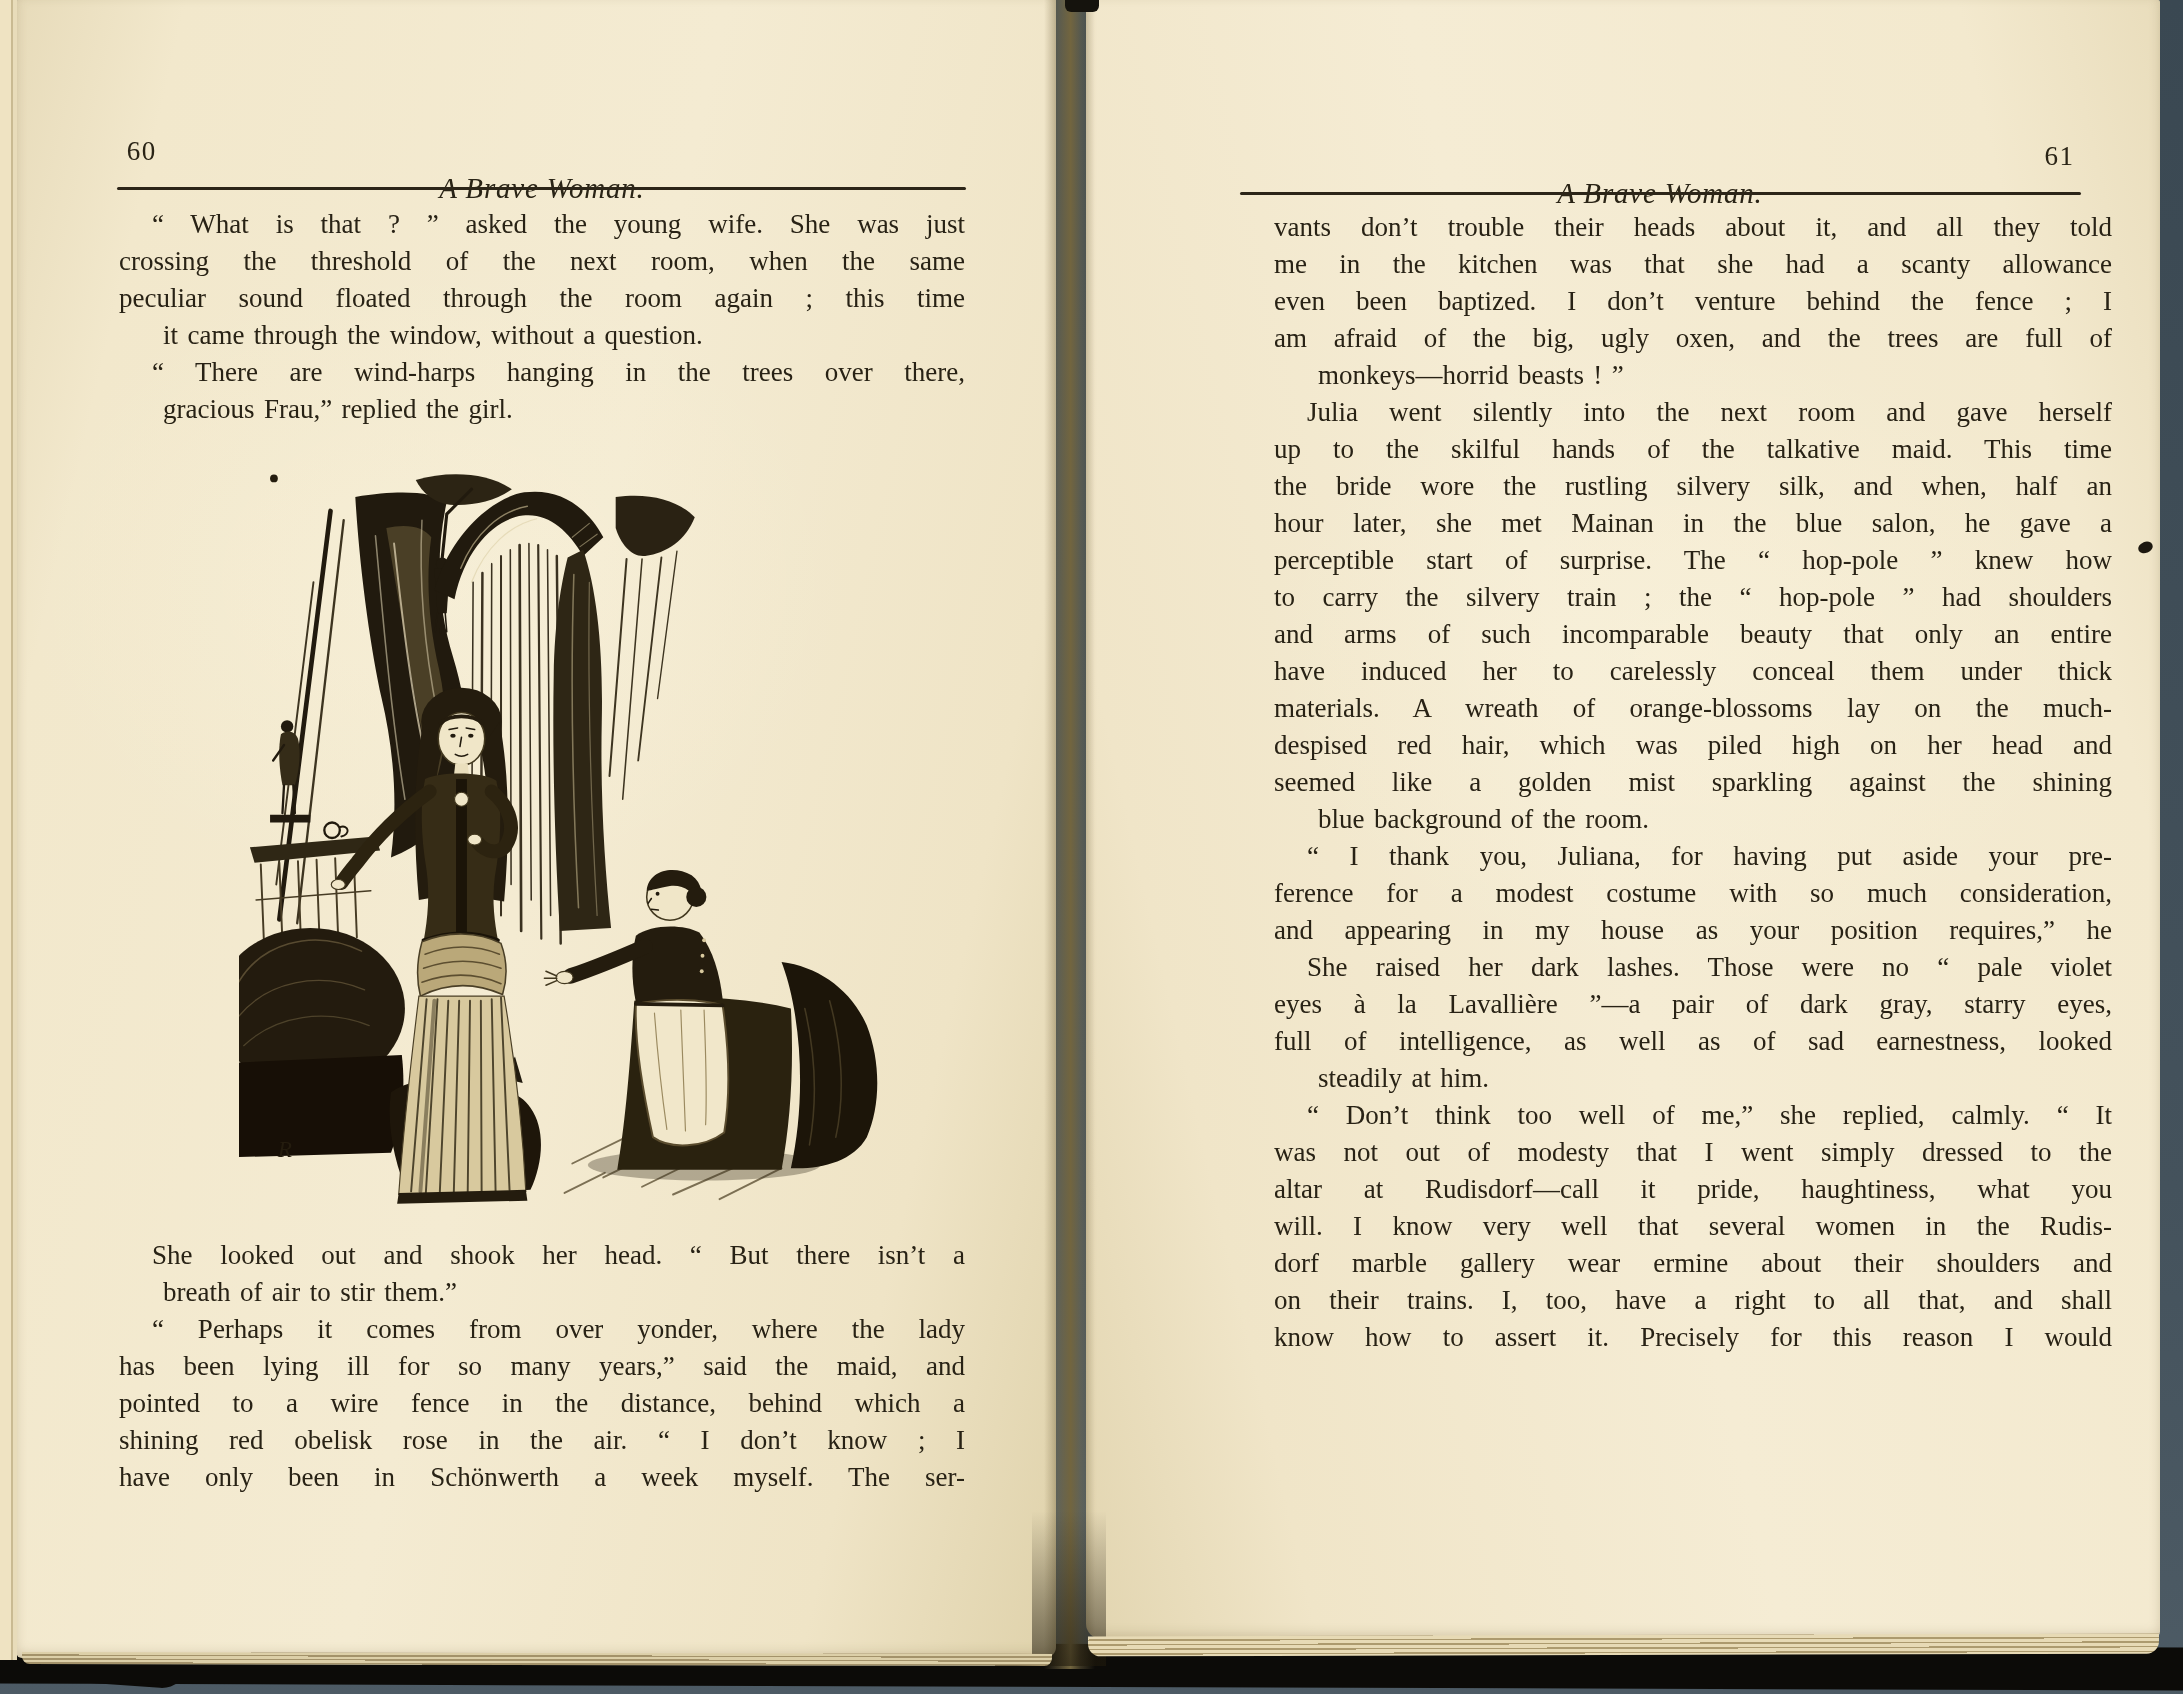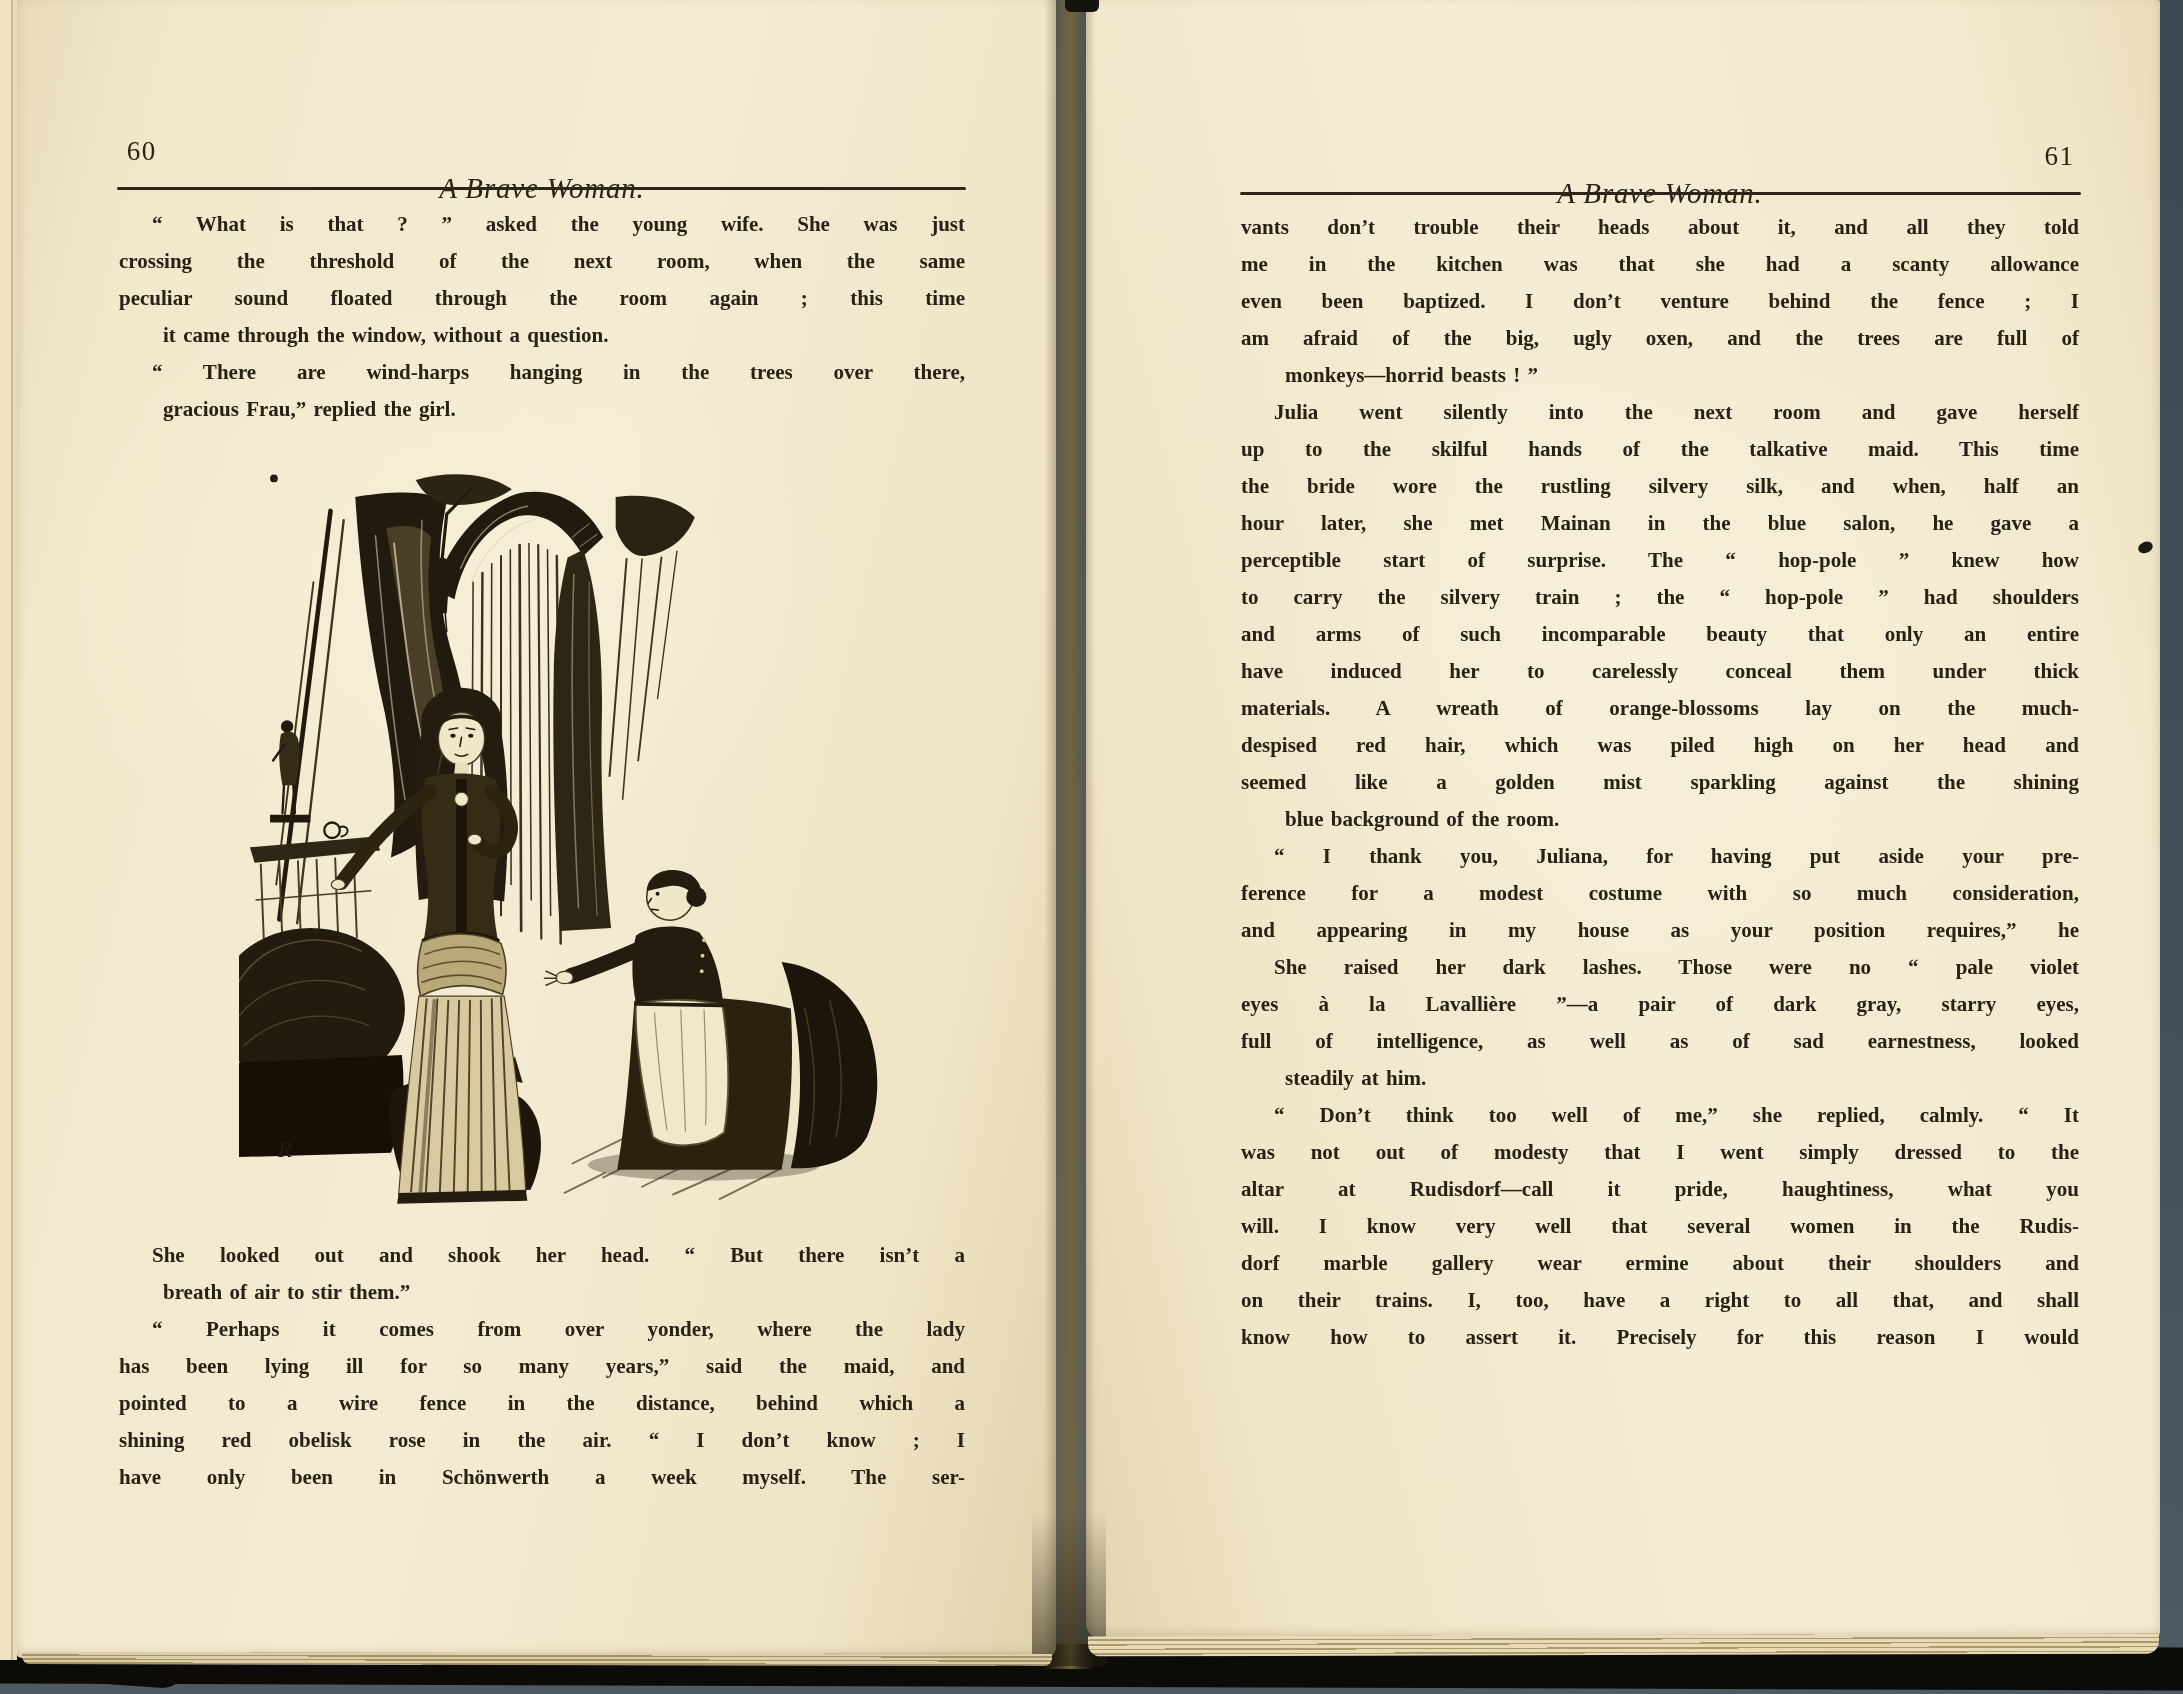--- a/index.html
+++ b/index.html
@@ -44,24 +44,24 @@
   .pg-header .num{position:absolute;top:0;font-size:27px;color:#2a2416;letter-spacing:1.5px;}
   .pg-header .title{display:block;text-align:center;font-style:italic;font-size:29px;color:#2a2416;letter-spacing:0.8px;margin-top:36px;}
   .hdr-left{left:119px;top:136px;width:846px;}
   .hdr-left .num{left:7.7px;}
   .hdr-right{left:1241px;top:141px;width:838px;}
   .hdr-right .num{right:4.6px;}
   .rule{position:absolute;height:3.1px;background:#2c2518;border-radius:1.5px;}
   .rule-left{left:117px;top:187px;width:849px;}
   .rule-right{left:1240px;top:192px;width:841px;}
   
-  .textblock{position:absolute;color:#282215;font-size:21px;word-spacing:0.1em;font-weight:bold;}
+  .textblock{position:absolute;color:#282215;font-size:27px;word-spacing:0.1em;}
   .tb-left-top{left:119px;top:206px;width:846px;}
   .tb-left-bottom{left:119px;top:1237px;width:846px;}
-  .tb-right{left:1241px;top:209px;width:838px;}
+  .tb-right{left:1274px;top:209px;width:838px;}
   .ln{height:37px;line-height:37px;text-align:justify;text-align-last:justify;white-space:normal;}
   .ln.end{text-align-last:left;margin-left:44px;}
   .ln.ind{text-indent:33px;}
   
   .illustration{position:absolute;left:239px;top:466px;width:717px;height:744px;}
   .illustration svg{width:100%;height:100%;}
 </style>
 </head>
 <body>
 

